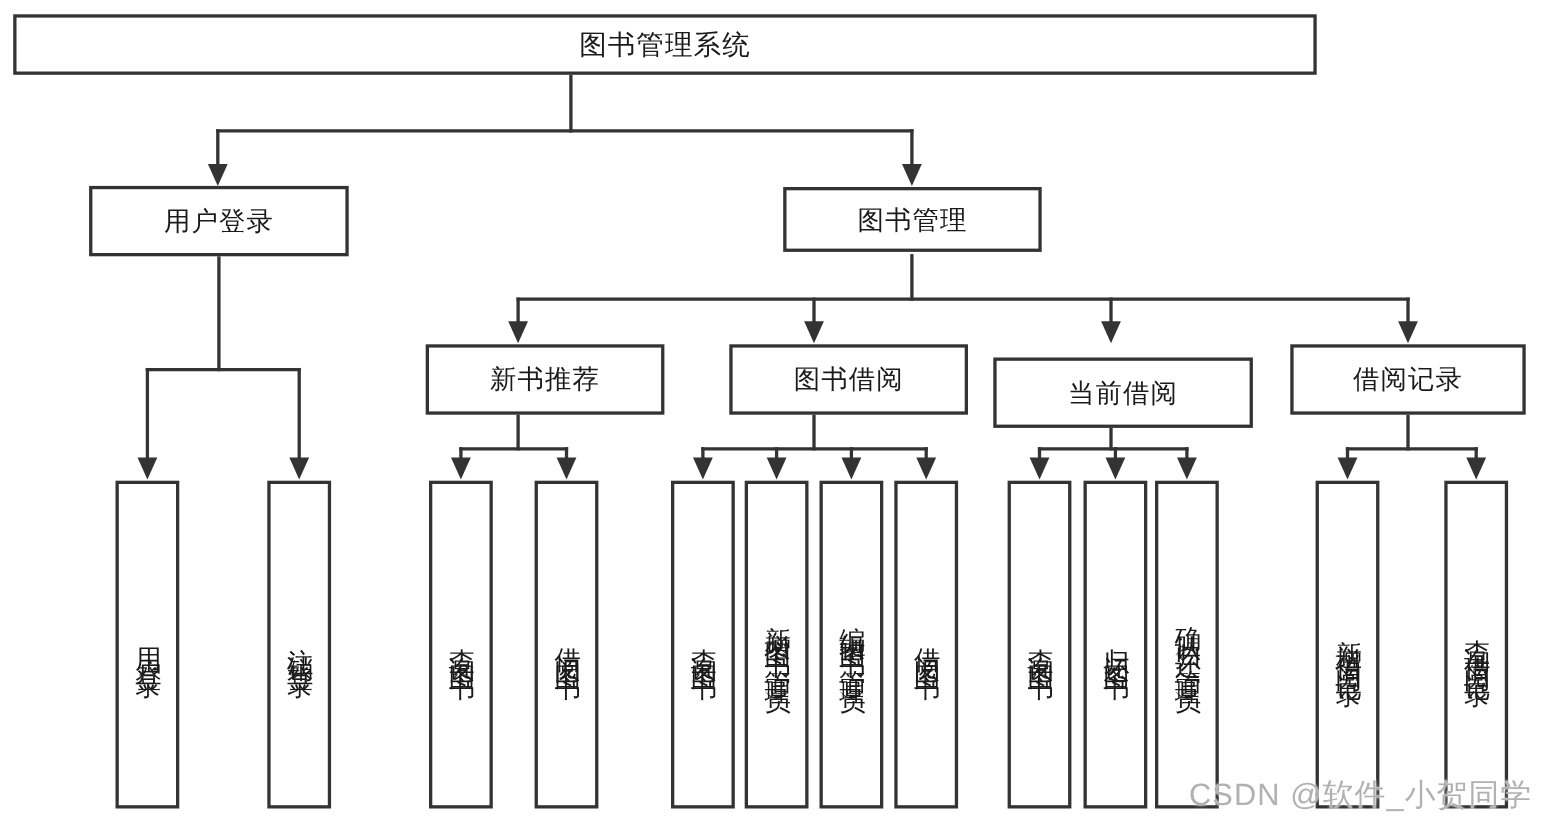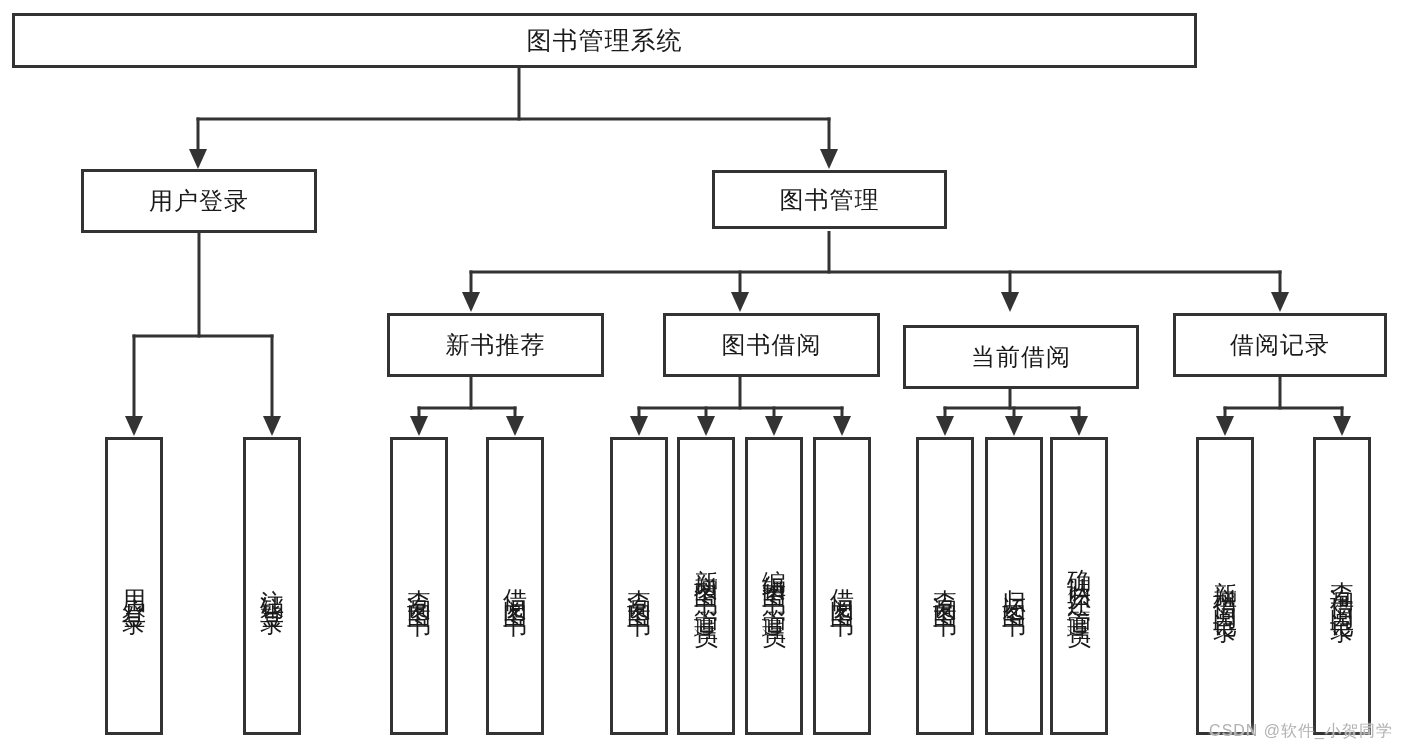--- a/index.html
+++ b/index.html
@@ -38,21 +38,21 @@
     text-orientation: mixed;
     letter-spacing: 8px;
     line-height: 1;
     font-size: 24px;
     white-space: normal;
   }
   .watermark {
     position: absolute;
     right: 12px;
     bottom: 5px;
-    font-size: 16px;
+    font-size: 28px;
     letter-spacing: 1px;
     color: rgba(173, 173, 173, 0.95);
     text-shadow: 0 0 3px rgba(255,255,255,0.9), 0 0 1px rgba(255,255,255,0.9);
     z-index: 5;
     white-space: nowrap;
   }
 </style>
 </head>
 <body>
 

